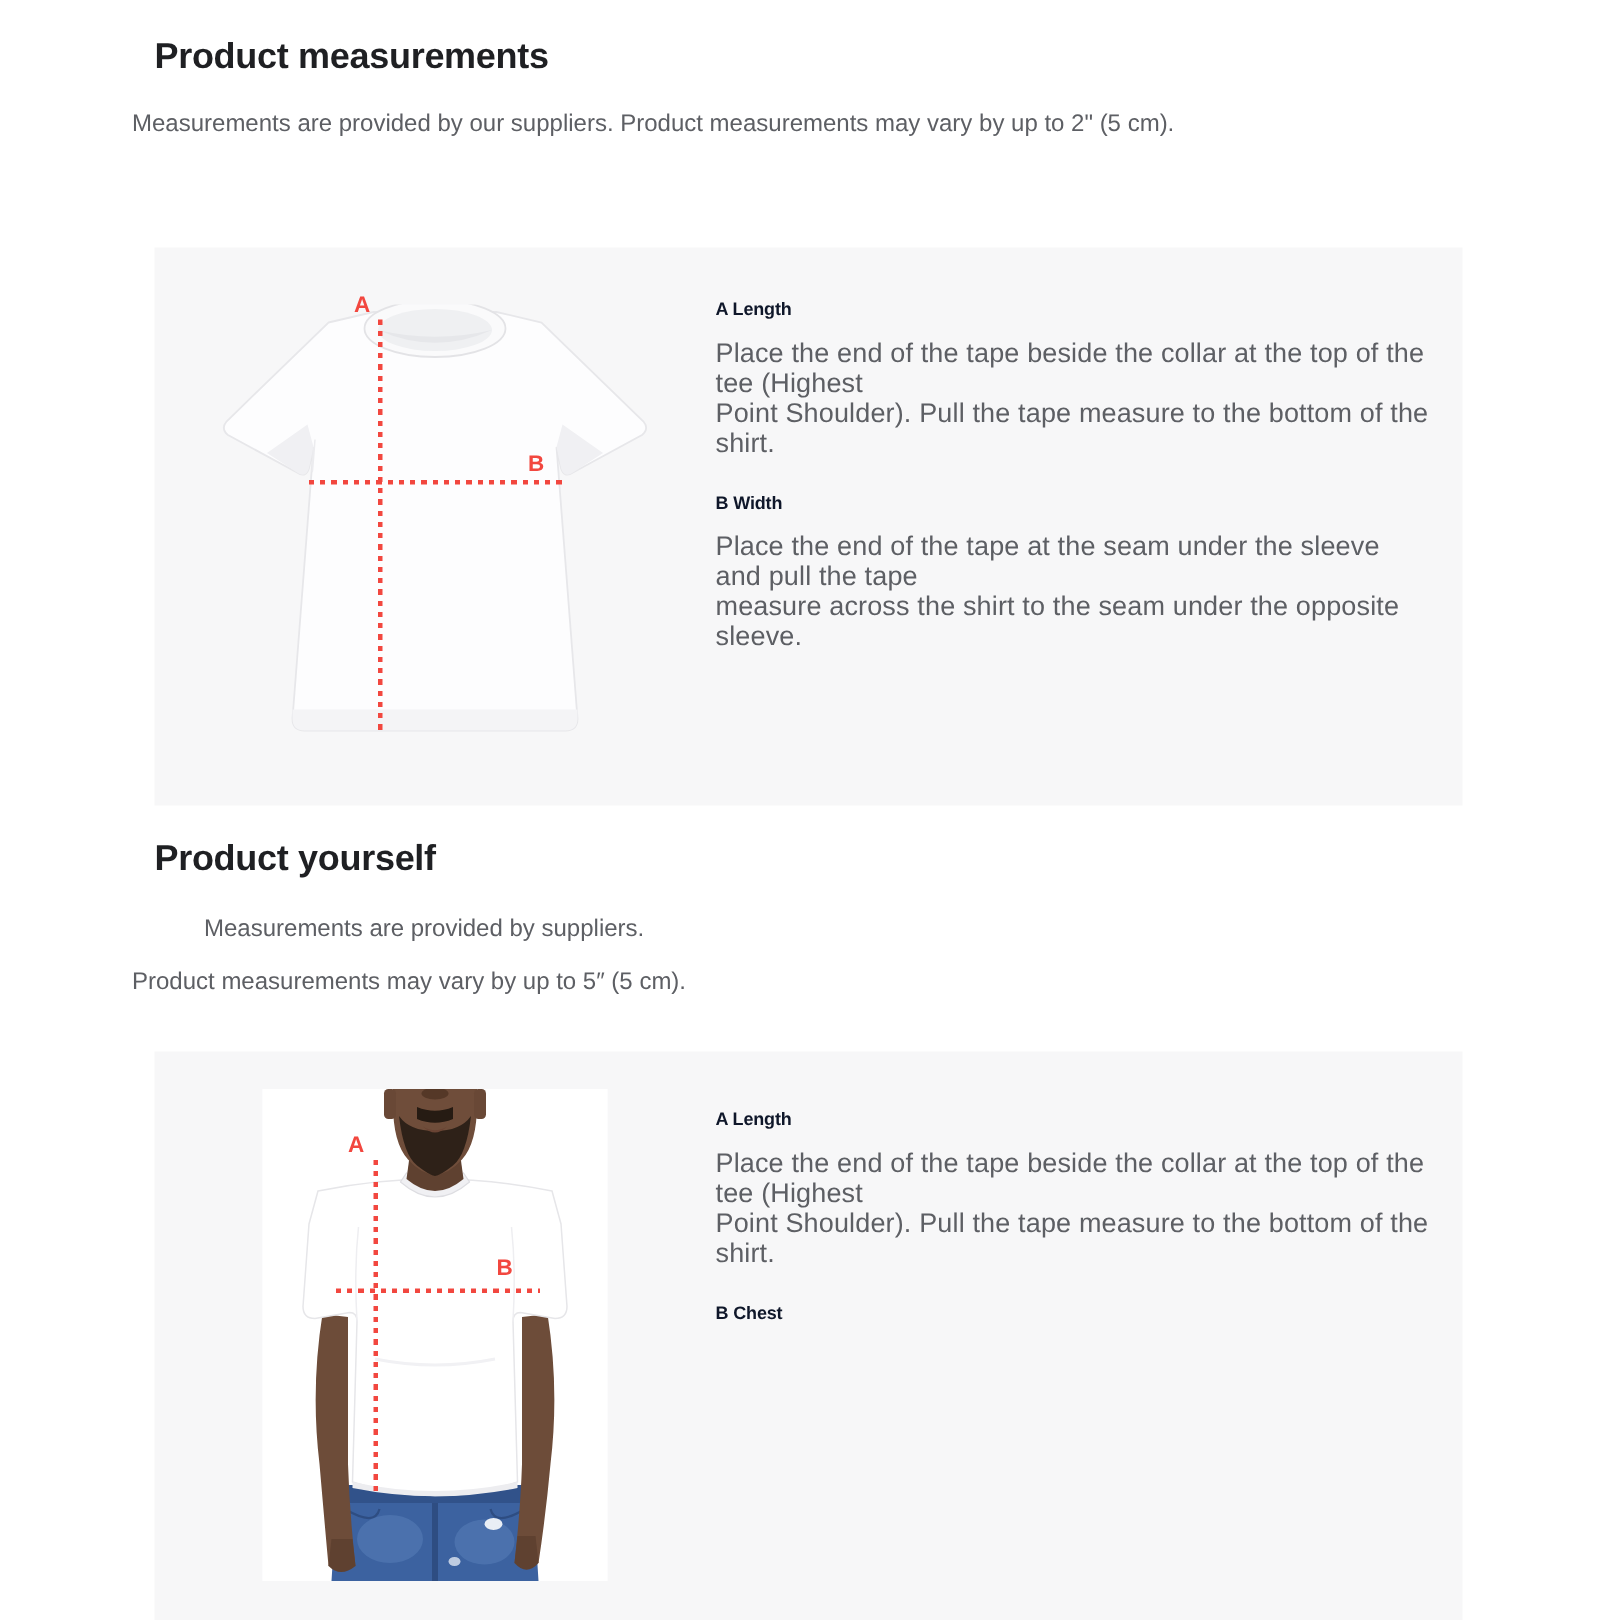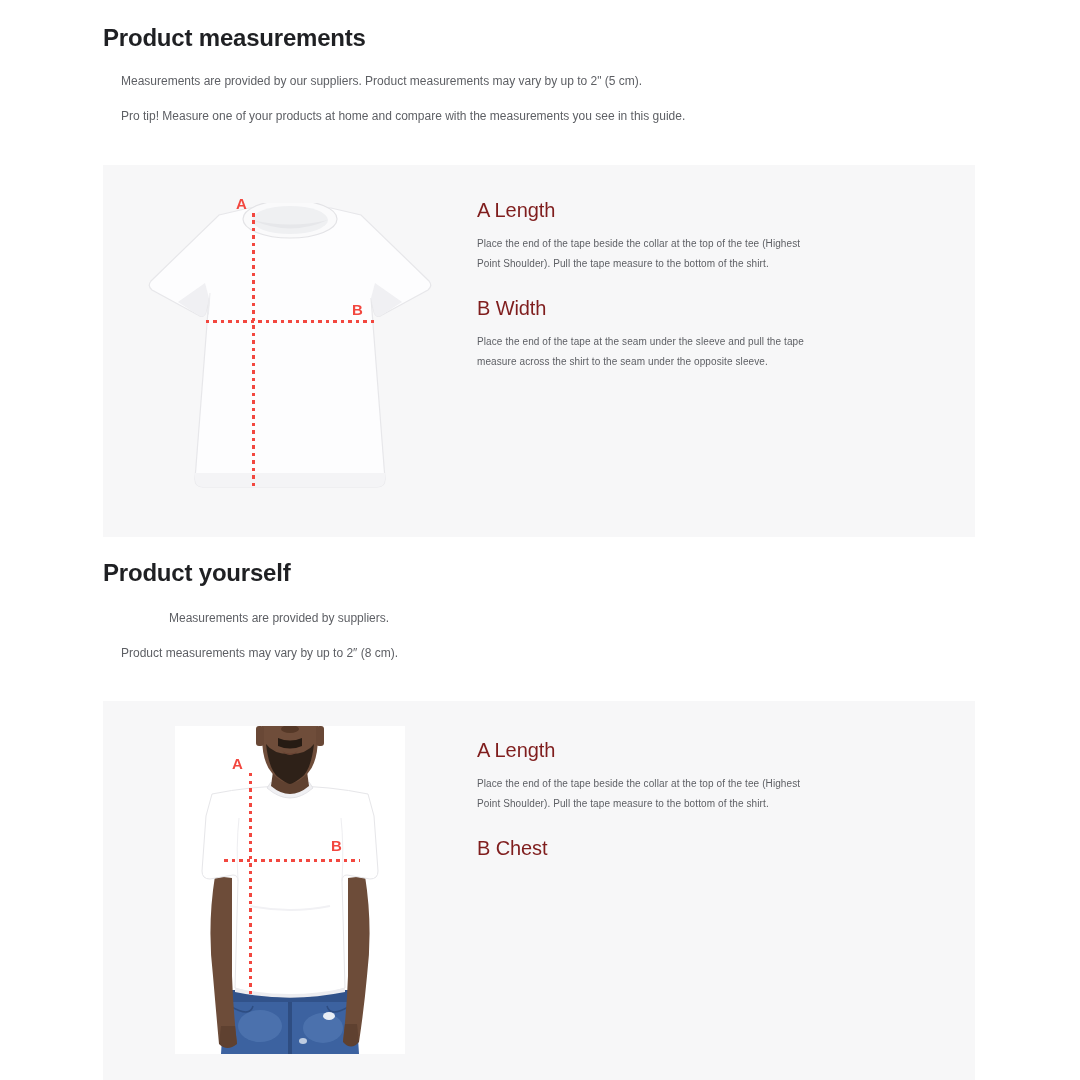--- a/index.html
+++ b/index.html
@@ -7,49 +7,48 @@
     --panel:#f7f7f8;
     --heading:#1f2023;
     --body:#5d5f64;
   }
   *{margin:0;padding:0;box-sizing:border-box;}
   html,body{background:#fff;}
   body{font-family:"Liberation Sans", sans-serif;}
   #page{position:relative;width:1080px;height:1080px;background:#fff;overflow:hidden;}
 
   .h-main{position:absolute;left:103px;font-size:24px;font-weight:700;color:var(--heading);letter-spacing:-0.2px;}
-  .p-intro{position:absolute;left:121px;width:900px;font-size:12px;color:var(--body);}
+  .p-intro{position:absolute;left:88px;width:900px;font-size:16px;color:var(--body);}
 
   .panel{position:absolute;left:103px;width:872px;background:var(--panel);}
   #panel1{top:165px;height:372px;}
   #panel2{top:701px;height:379px;}
 
   .img-wrap{position:absolute;}
   #flat-tee{left:45px;top:38px;width:285px;height:292px;}
   #photo-box{left:72px;top:25px;width:230px;height:328px;background:#ffffff;}
   #photo-box svg{display:block;}
 
   .dash-v{position:absolute;width:3px;background-image:repeating-linear-gradient(to bottom, var(--red) 0 3.5px, transparent 3.5px 7.5px);z-index:3;}
   .dash-h{position:absolute;height:3px;background-image:repeating-linear-gradient(to right, var(--red) 0 3.5px, transparent 3.5px 7.5px);z-index:3;}
   .marker{position:absolute;color:var(--red);font-size:15px;font-weight:700;z-index:4;line-height:1;}
 
   .text-col{position:absolute;left:374px;width:478px;}
   #col1{top:34px;}
   #col2{top:38px;}
-  .item-h{font-size:20px;font-weight:400;color:#7f1d1d;margin:0 0 12px 0;letter-spacing:-0.1px;}
-  .item-p{font-size:10px;line-height:20px;color:var(--body);margin:0 0 23px 0;white-space:pre-line;letter-spacing:0.1px;}
+  .item-h{font-size:12px;font-weight:700;color:#0f172a;margin:0 0 12px 0;letter-spacing:-0.1px;}
+  .item-p{font-size:18px;line-height:20px;color:var(--body);margin:0 0 23px 0;white-space:pre-line;letter-spacing:0.1px;}
 </style>
 </head>
 <body>
 
 <div id="page">
 
   <h1 class="h-main" style="top:24px;">Product measurements</h1>
   <p class="p-intro" style="top:74px;">Measurements are provided by our suppliers. Product measurements may vary by up to 2" (5 cm).</p>
-  <p class="p-intro" style="top:109px;">Pro tip! Measure one of your products at home and compare with the measurements you see in this guide.</p>
 
   <div class="panel" id="panel1">
 
     <div class="img-wrap" id="flat-tee">
       <svg width="285" height="292" viewBox="0 0 285 292">
 
         <path d="M71,12 L101,5 L183,5 L213,12 L281,78 Q285,83 280,87 L234,112 Q228,116 226,109 L223,95 L237,276 Q237,284 229,284 L55,284 Q47,284 47,276 L61,95 L58,109 Q56,116 50,112 L4,87 Q-1,83 3,78 Z" fill="#fdfdfe" stroke="#e7e7ea" stroke-width="1.2"></path>
 
         <path d="M61,95 L58,109 Q56,116 50,112 L30,99 L57,80 Z" fill="#f0f0f3"></path>
         <path d="M223,95 L226,109 Q228,116 234,112 L254,99 L227,80 Z" fill="#f0f0f3"></path>
@@ -73,21 +72,21 @@
       <p class="item-p">Place the end of the tape beside the collar at the top of the tee (Highest
 Point Shoulder). Pull the tape measure to the bottom of the shirt.</p>
       <h3 class="item-h">B Width</h3>
       <p class="item-p">Place the end of the tape at the seam under the sleeve and pull the tape
 measure across the shirt to the seam under the opposite sleeve.</p>
     </div>
   </div>
 
   <h1 class="h-main" style="top:559px;">Product yourself</h1>
   <p class="p-intro" style="top:611px;margin-left:48px;">Measurements are provided by suppliers.</p>
-  <p class="p-intro" style="top:646px;">Product measurements may vary by up to 2″ (8 cm).</p>
+  <p class="p-intro" style="top:646px;">Product measurements may vary by up to 5″ (5 cm).</p>
 
   <div class="panel" id="panel2">
 
     <div class="img-wrap" id="photo-box">
       <svg width="230" height="328" viewBox="0 0 230 328">
         <rect x="0" y="0" width="230" height="328" fill="#ffffff"></rect>
 
         <path d="M50,264 L180,264 L184,328 L46,328 Z" fill="#3c62a0"></path>
         <path d="M50,264 L180,264 L181,276 L49,276 Z" fill="#31528a"></path>
         <path d="M113,276 L117,276 L117,328 L113,328 Z" fill="#2e4d82"></path>

